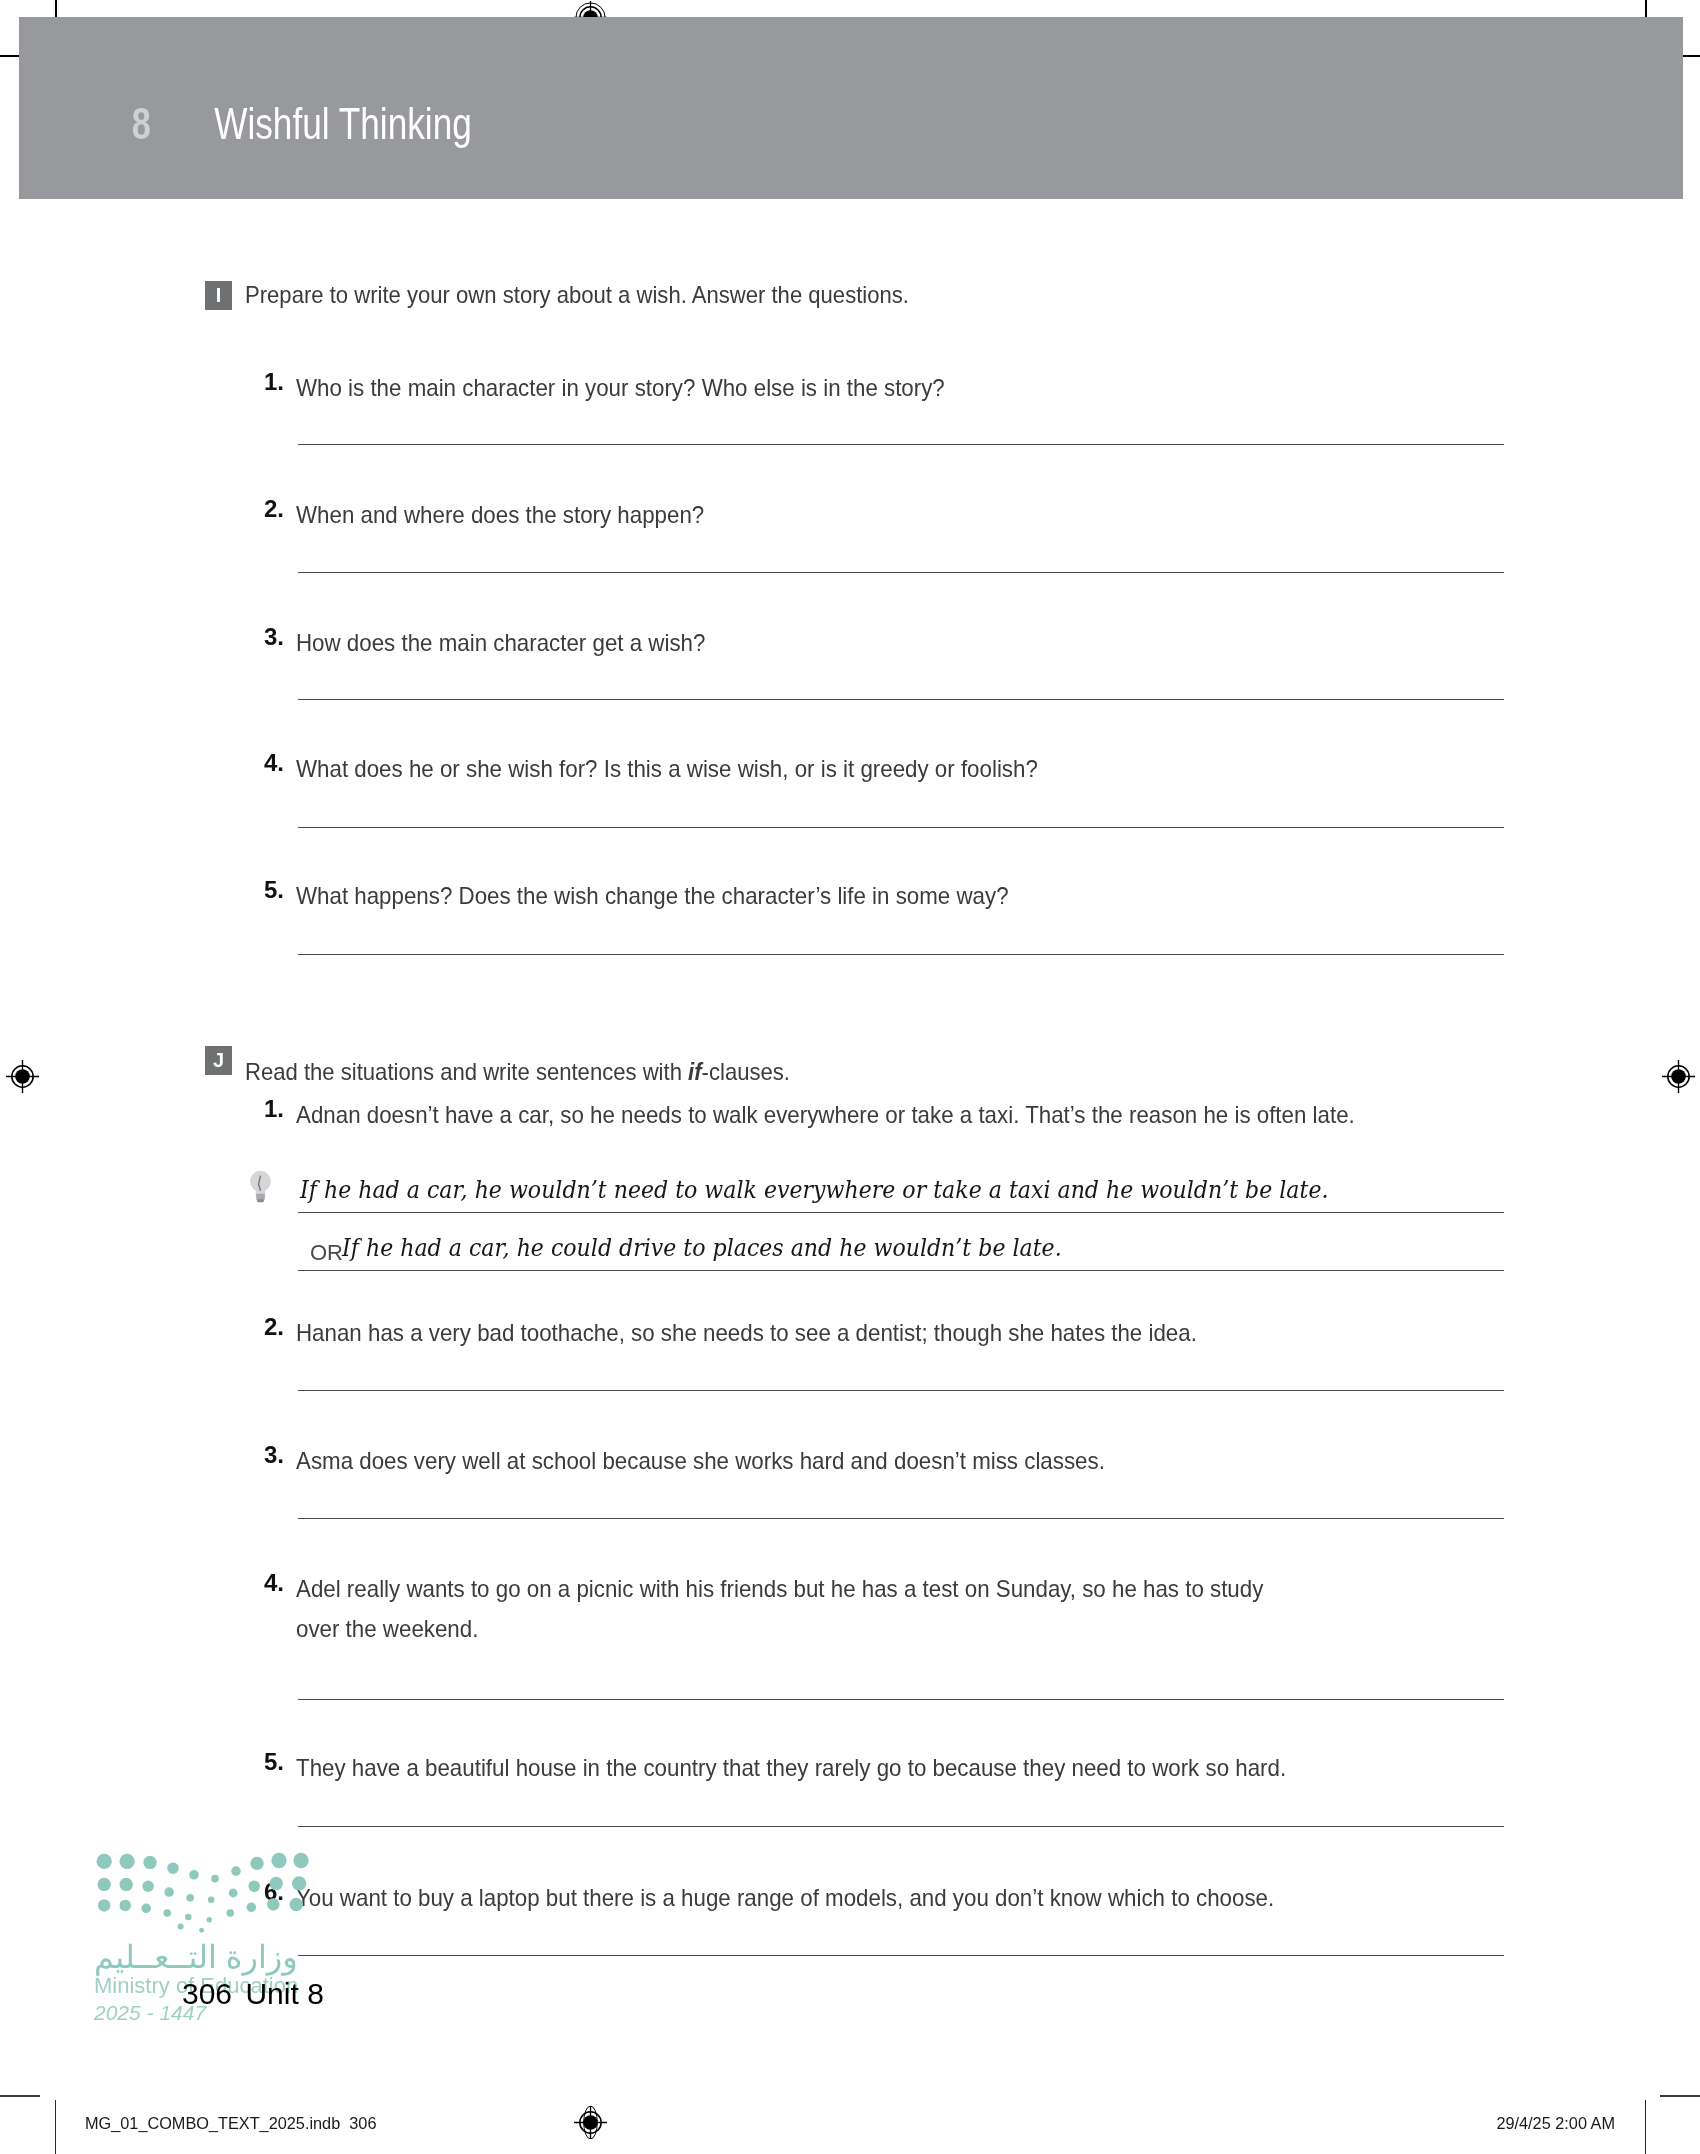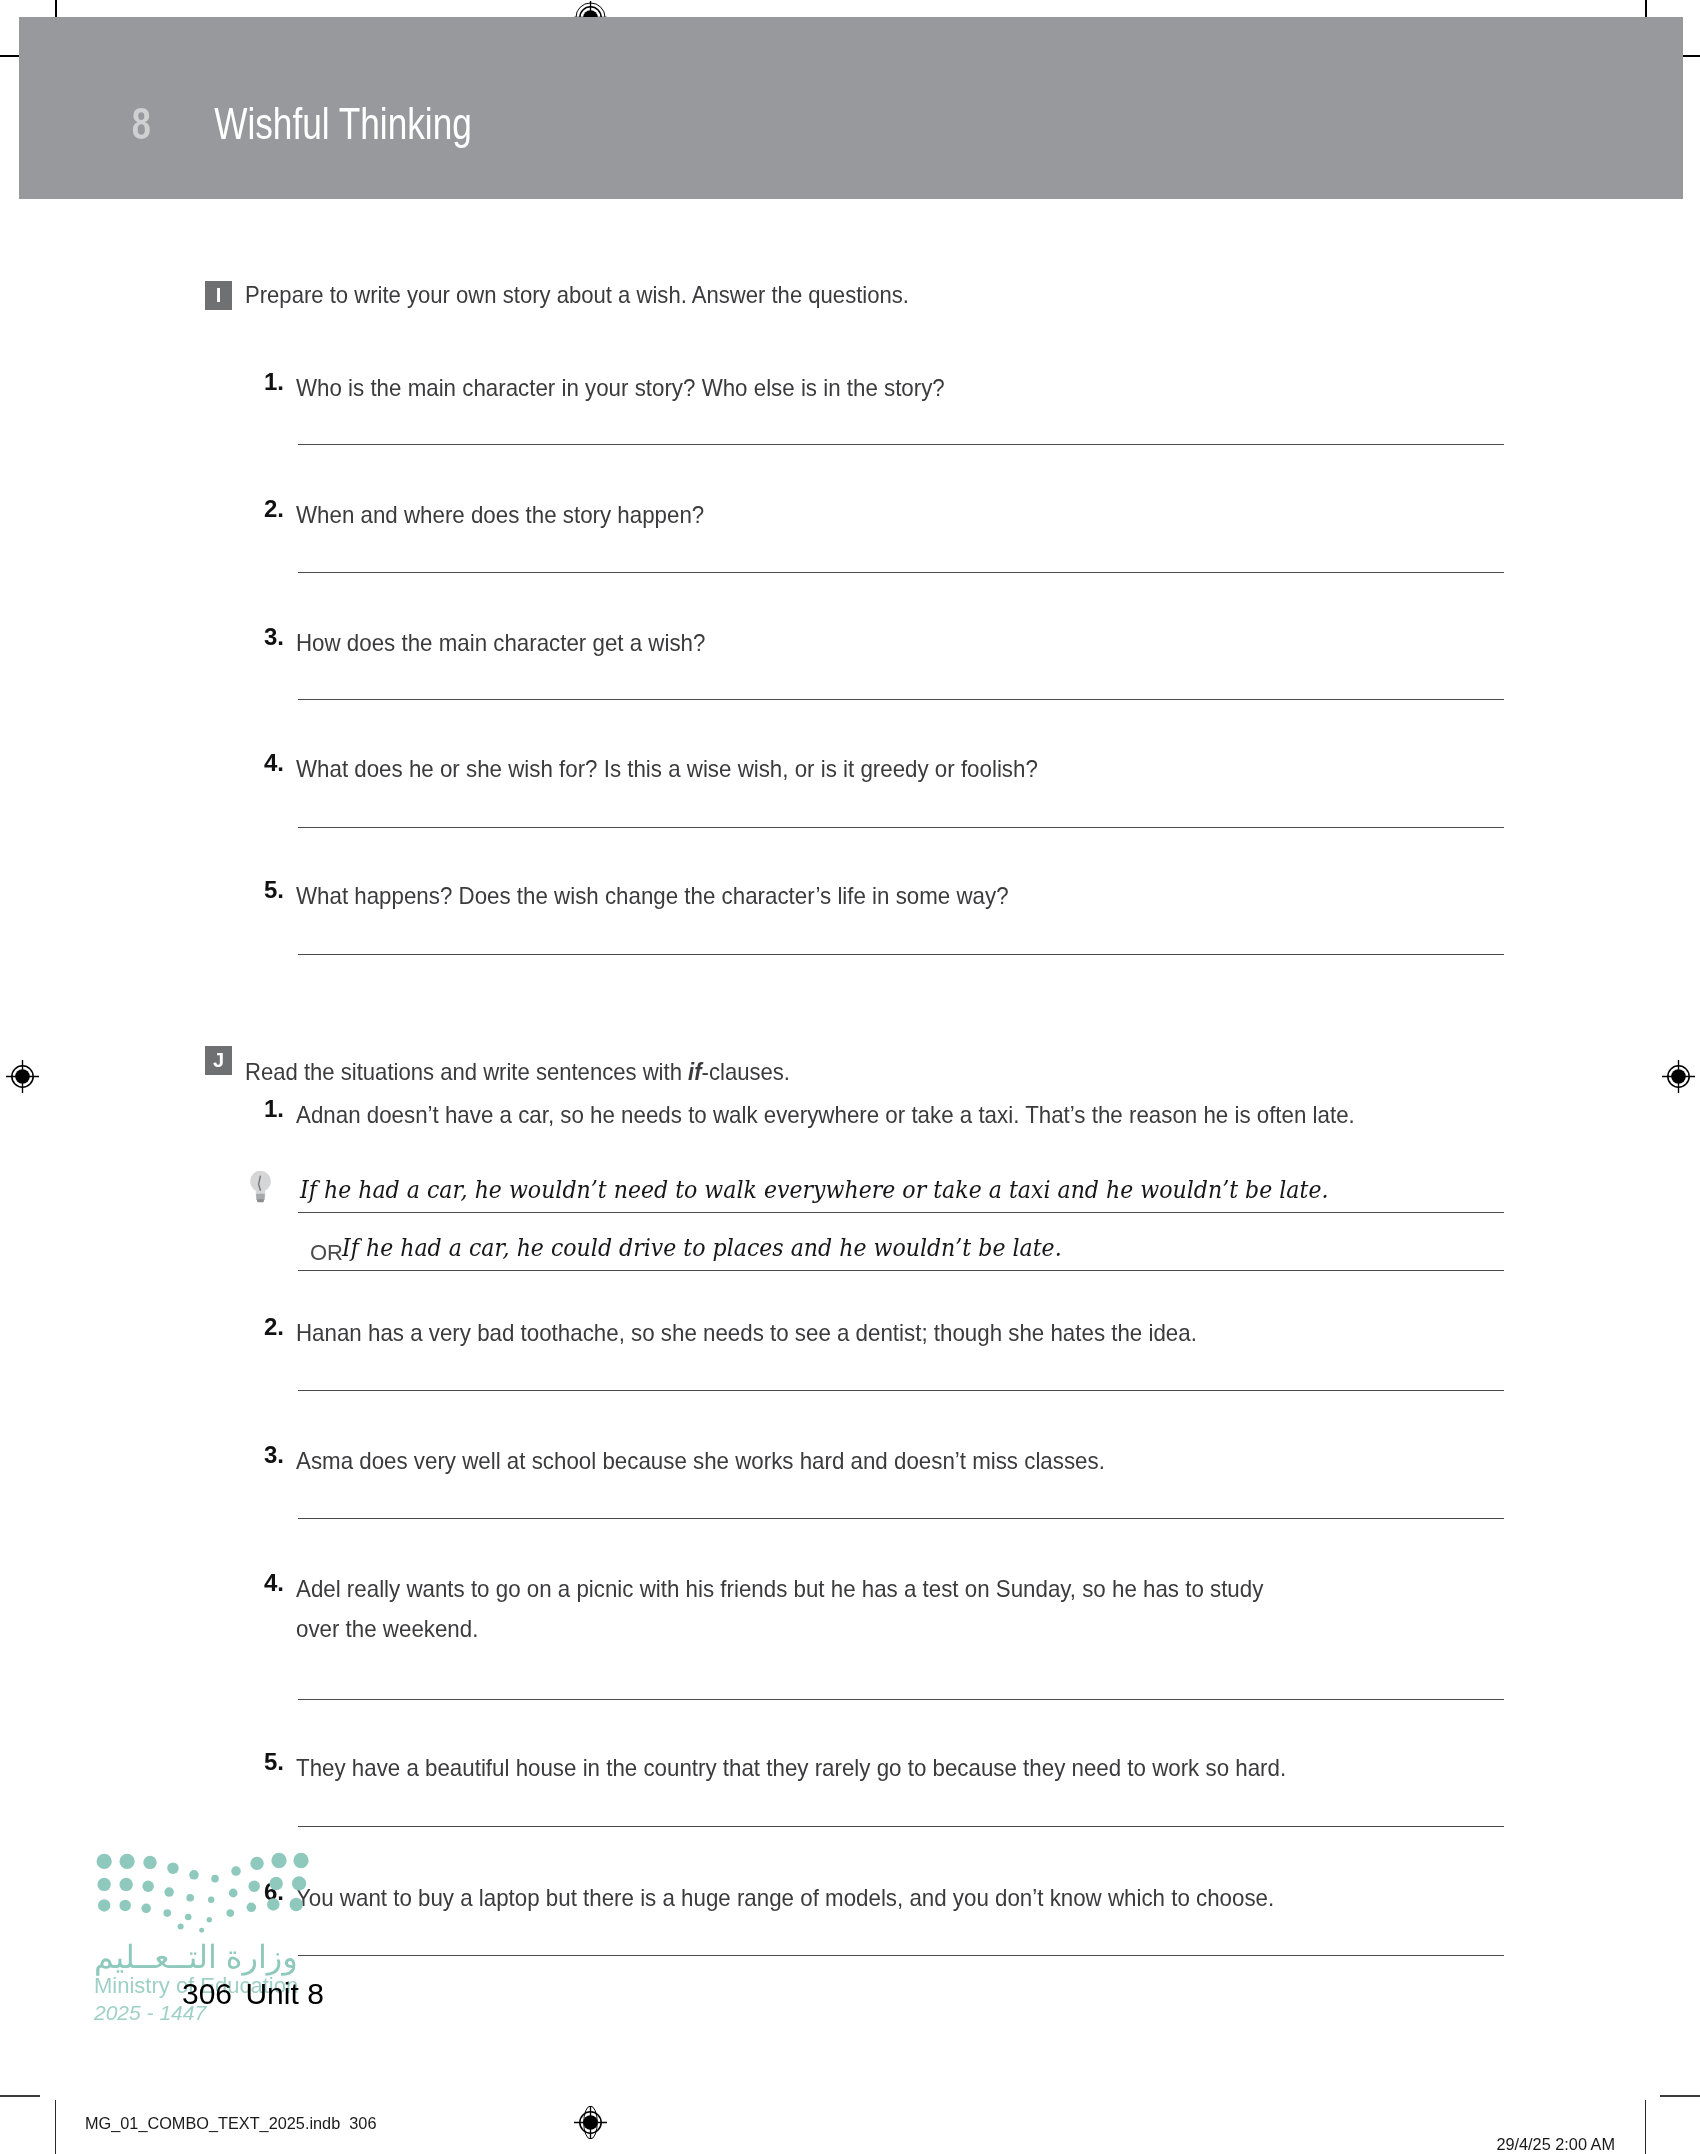--- a/index.html
+++ b/index.html
@@ -426,21 +426,21 @@
   </div>
 
   <div class="edge-dash" style="left:0; top:2095px;"></div>
   <div class="edge-dash" style="left:1660px; top:2095px;"></div>
   <div class="bar-tick" style="left:55px;"></div>
   <div class="bar-tick" style="left:1645px;"></div>
 
   <div class="bar-text" style="left:85px;">
     <span>MG_01_COMBO_TEXT_2025.indb</span>&nbsp;&nbsp;<span>306</span>
   </div>
-  <div class="bar-text" style="right:85px;margin-top:21px;">29/4/25   2:00 AM</div>
+  <div class="bar-text" style="right:85px;">29/4/25   2:00 AM</div>
 
   <div class="regmark" style="left:574px; top:2106px;">
     <svg viewBox="0 0 34 34" width="33" height="33" aria-hidden="true">
       <circle cx="17" cy="17" r="11" fill="none" stroke="#000" stroke-width="1.6"></circle>
       <circle cx="17" cy="17" r="7.5" fill="#000"></circle>
       <line x1="17" y1="0" x2="17" y2="34" stroke="#000" stroke-width="1.4"></line>
       <line x1="0" y1="17" x2="34" y2="17" stroke="#000" stroke-width="1.4"></line>
       <ellipse cx="17" cy="17" rx="7" ry="17" fill="none" stroke="#000" stroke-width="1"></ellipse>
     </svg>
   </div>

